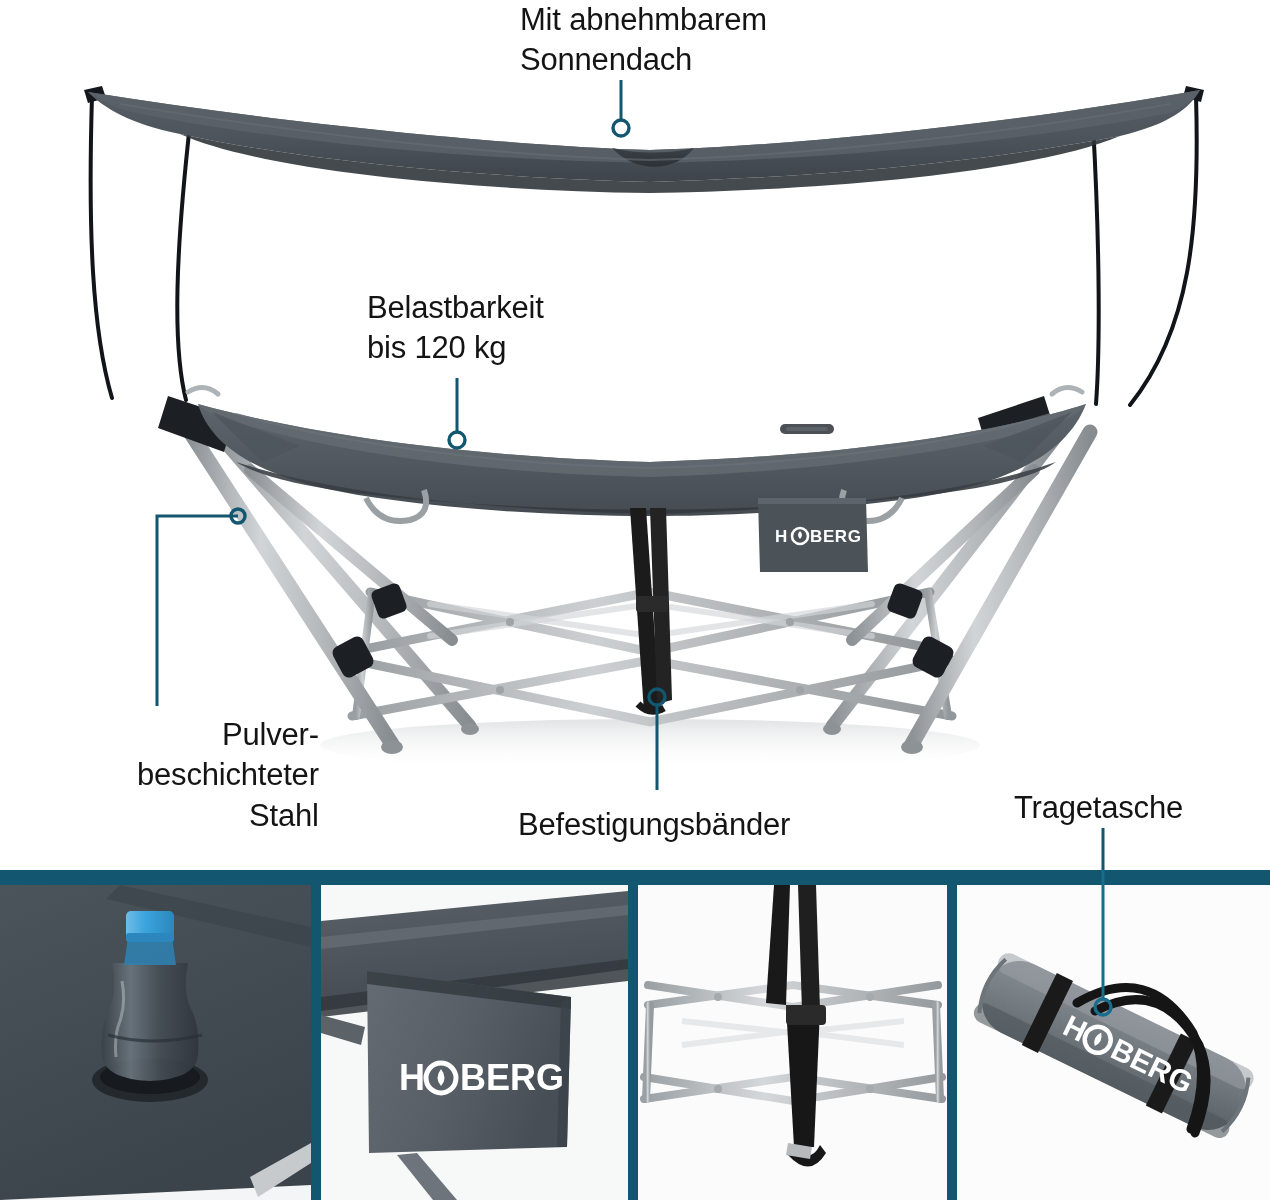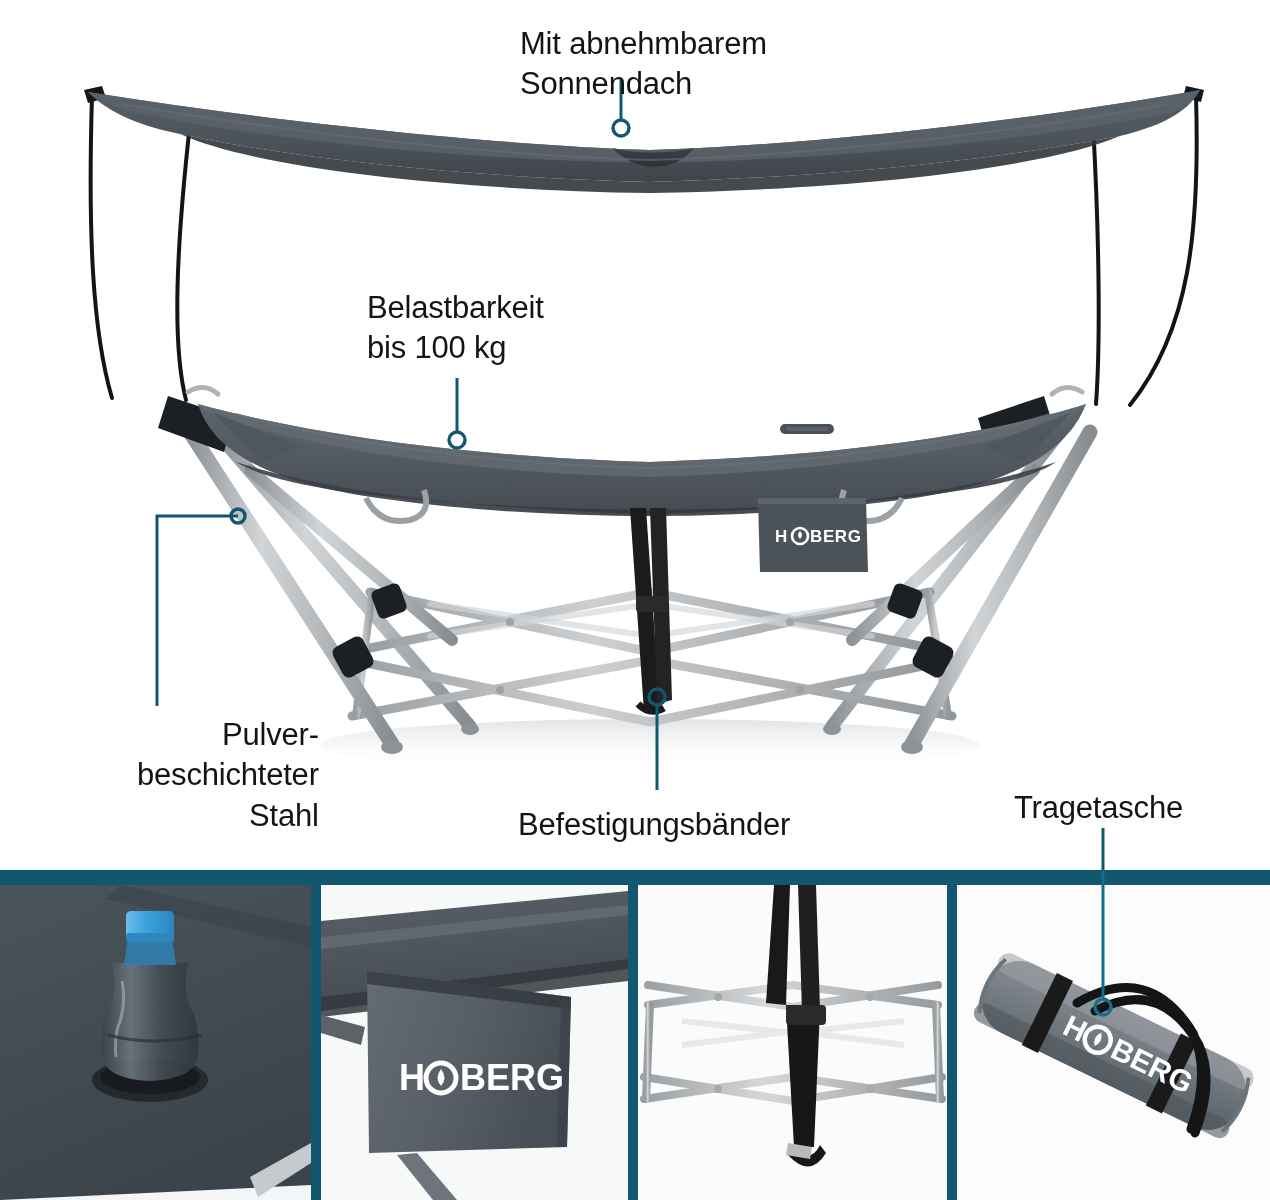--- a/index.html
+++ b/index.html
@@ -16,21 +16,21 @@
   .callout-label{
     position:absolute;
     font-family:"Liberation Sans", sans-serif;
     font-size:31px;
     line-height:1.30;
     letter-spacing:-0.2px;
     color:#141414;
     white-space:pre-line;
     font-weight:400;
   }
-  .lbl-canopy   { left:520px;  top:0px;   text-align:left;margin-top:24px; }
+  .lbl-canopy   { left:520px;  top:0px;   text-align:left; }
   .lbl-load     { left:367px;  top:288px; text-align:left; }
   .lbl-steel    { left:137px;  top:715px; text-align:right; }
   .lbl-straps   { left:518px;  top:805px; text-align:left; }
   .lbl-bag      { left:1014px; top:788px; text-align:left; }
 
   
   #photostrip{
     position:absolute; left:0; top:877px;
     width:1270px; height:323px;
     background:#12566f;
@@ -264,21 +264,21 @@
       <circle cx="621" cy="128" r="8"></circle>
       <circle cx="457" cy="440" r="8"></circle>
       <circle cx="238" cy="516" r="7"></circle>
       <circle cx="657" cy="697" r="8"></circle>
     </g>
   </svg>
 
   <div class="callout-label lbl-canopy">Mit abnehmbarem
 Sonnendach</div>
   <div class="callout-label lbl-load">Belastbarkeit
-bis 100 kg</div>
+bis 120 kg</div>
   <div class="callout-label lbl-steel">Pulver-
 beschichteter
 Stahl</div>
   <div class="callout-label lbl-bag">Tragetasche</div>
   <div class="callout-label lbl-straps">Befestigungsbänder</div>
 
   <div class="strip-top-border"></div>
 
   <div id="photostrip">
 

